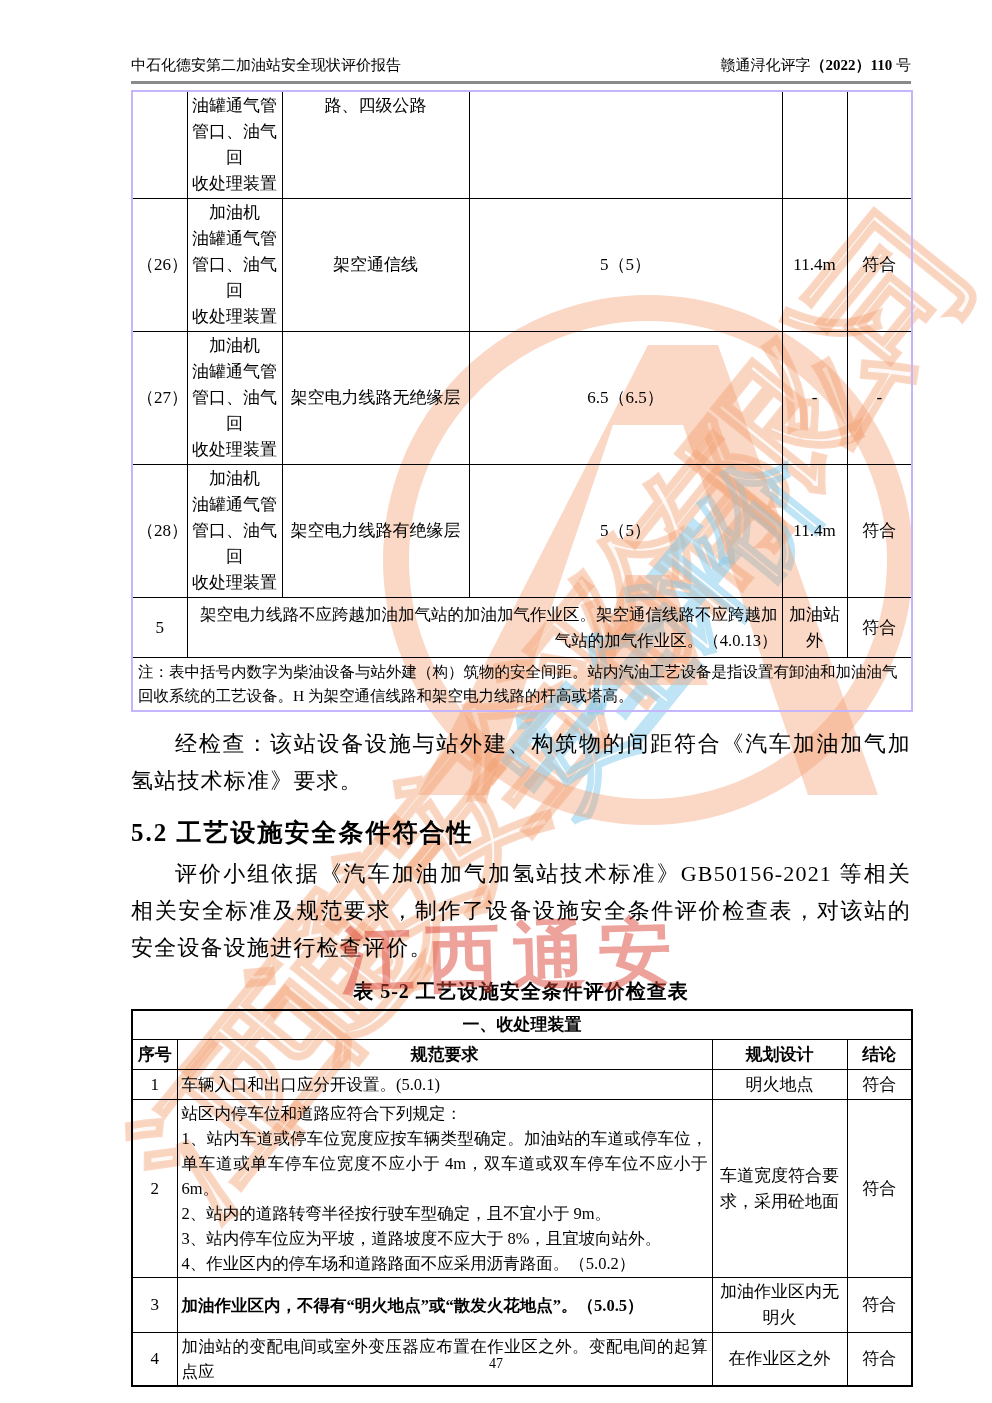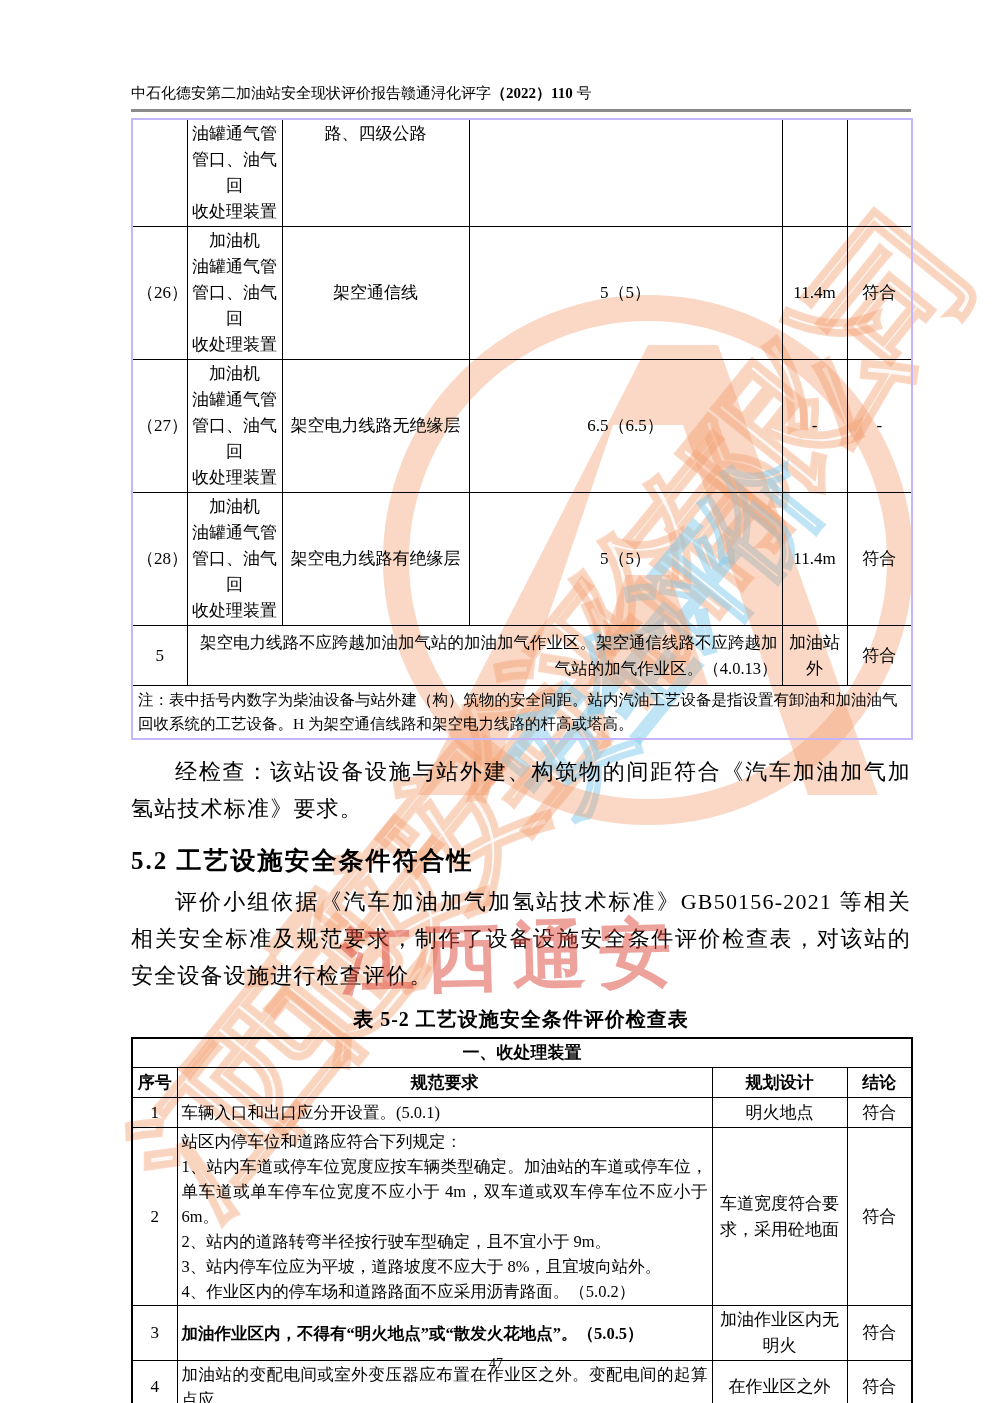--- a/index.html
+++ b/index.html
@@ -7,22 +7,22 @@
     position:relative;
     width:992px;height:1403px;
     background:#ffffff;
     font-family:"Liberation Serif","DejaVu Serif",serif;
     color:#000;
     overflow:hidden;
   }
   .content{position:relative;z-index:1;margin:0 81px 0 131px;width:780px;}
   
   .doc-header{
-    padding-top:84px;
-    display:flex;align-items:flex-end;
+    padding-top:56px;
+    display:flex;justify-content:space-between;align-items:flex-end;
     font-size:15px;
     border-bottom:3px solid #8a8a8a;
     padding-bottom:6px;
   }
   .doc-header .num{font-weight:bold;}
   
   table{border-collapse:collapse;table-layout:fixed;width:780px;}
   td,th{border:1.5px solid #000;padding:1px 4px;text-align:center;vertical-align:middle;
         font-size:17px;line-height:26px;overflow:hidden;}
   .pre{white-space:pre-line;}

